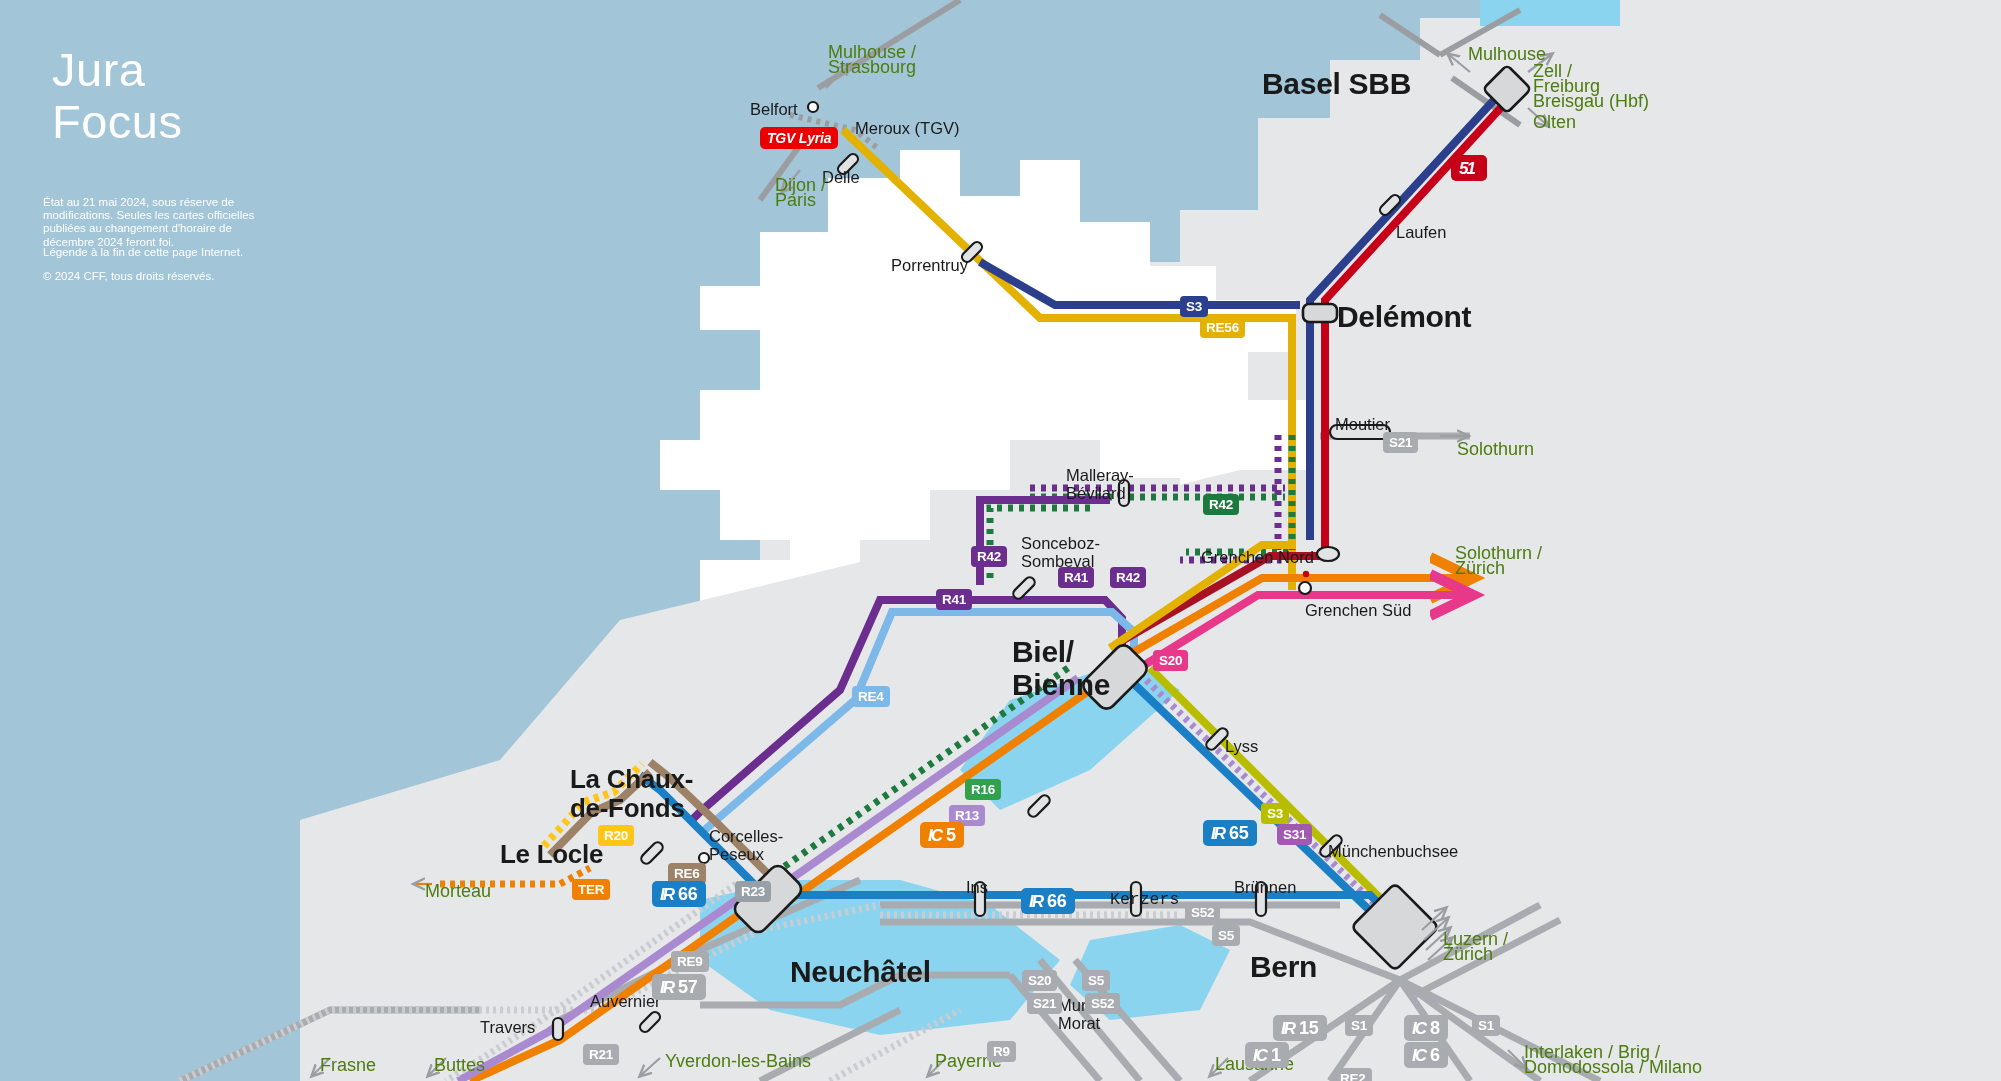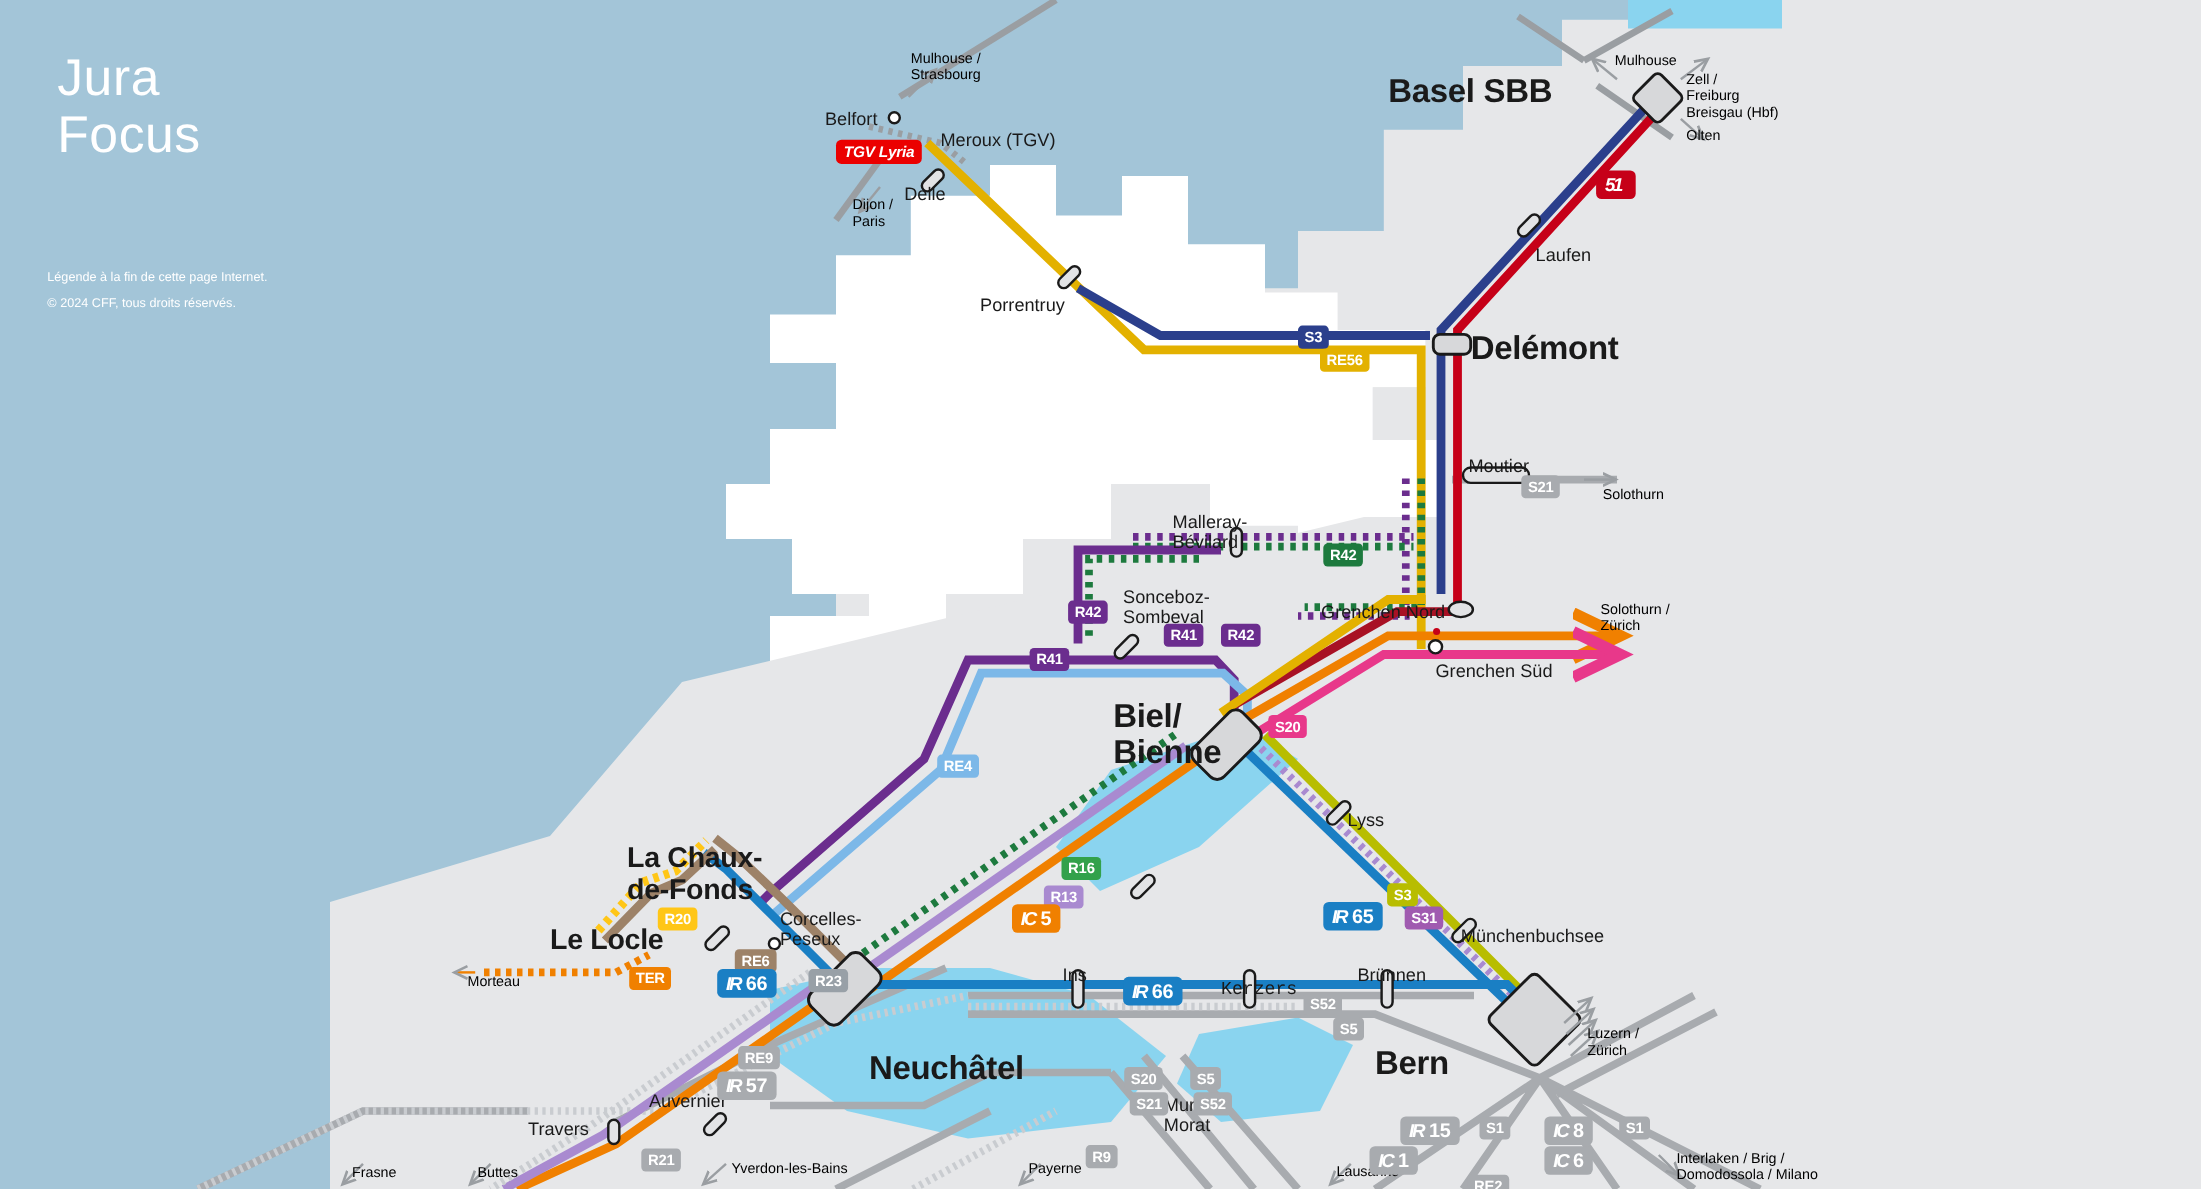--- a/index.html
+++ b/index.html
@@ -25,21 +25,21 @@
         align-items:center;gap:13px;}
   #logomark{width:98px;height:36px;background:#eb0000;position:relative;}
   #logotext{font-size:30px;font-weight:bold;color:#000;letter-spacing:-.4px;
             white-space:nowrap;}
 
   
   .lbl{position:absolute;white-space:nowrap;color:#1a1a1a;}
   .hub{font-size:30px;font-weight:bold;letter-spacing:-.3px;line-height:33px;}
   .hub2{font-size:26px;font-weight:bold;letter-spacing:-.3px;line-height:29px;}
   .sta{font-size:16.5px;}
-  .sml{font-size:13px;color:#000000;line-height:15px;}
+  .sml{font-size:18px;color:#4d7c0f;line-height:15px;}
 
   
   .badge{position:absolute;display:flex;align-items:center;justify-content:center;
          border-radius:5px;color:#fff;font-size:15px;font-weight:bold;
          height:23px;padding:0 7px;box-sizing:border-box;line-height:1;
          white-space:nowrap;letter-spacing:-.2px;}
   .badge.sm{height:21px;font-size:13.5px;border-radius:4px;padding:0 6px;}
   .icmark{font-style:italic;font-weight:900;font-size:17px;letter-spacing:-2px;}
 </style>
 </head>
@@ -247,20 +247,21 @@
       <path d="M1228,1058 L1210,1076"></path>
       <path d="M1508,1050 L1526,1068"></path>
     </g>
   </svg>
 
   <div id="panel" style="background: transparent;">
     <div id="title">
       <div>Jura</div>
       <div>Focus</div>
     </div>
+    <div id="disclaimer">État au 21 mai 2024, sous réserve de modifications. Seules les cartes officielles publiées au changement d'horaire de décembre 2024 feront foi.</div>
     <div id="legendnote">Légende à la fin de cette page Internet.</div>
     <div id="copyright">© 2024 CFF, tous droits réservés.</div>
   </div>
 
 
   <div id="labels">
       <div class="lbl hub" style="left: 1262px; top: 67px;">
         <div>Basel SBB</div>
       </div>
       <div class="lbl hub" style="left: 1337px; top: 300px;">
@@ -285,21 +286,21 @@
       </div>
       <div class="lbl sta" style="left: 750px; top: 100px;">
         <div style="line-height: 18px;">Belfort</div>
       </div>
       <div class="lbl sta" style="left: 855px; top: 119px;">
         <div style="line-height: 18px;">Meroux (TGV)</div>
       </div>
       <div class="lbl sta" style="left: 822px; top: 168px;">
         <div style="line-height: 18px;">Delle</div>
       </div>
-      <div class="lbl sta" style="left: 891px; top: 269px; text-align: center;">
+      <div class="lbl sta" style="left: 891px; top: 256px; text-align: center;">
         <div style="line-height: 18px;">Porrentruy</div>
       </div>
       <div class="lbl sta" style="left: 1396px; top: 223px;">
         <div style="line-height: 18px;">Laufen</div>
       </div>
       <div class="lbl sta" style="left: 1335px; top: 415px;">
         <div style="line-height: 18px;">Moutier</div>
       </div>
       <div class="lbl sta" style="left: 1066px; top: 466px;">
         <div style="line-height: 18px;">Malleray-</div>

